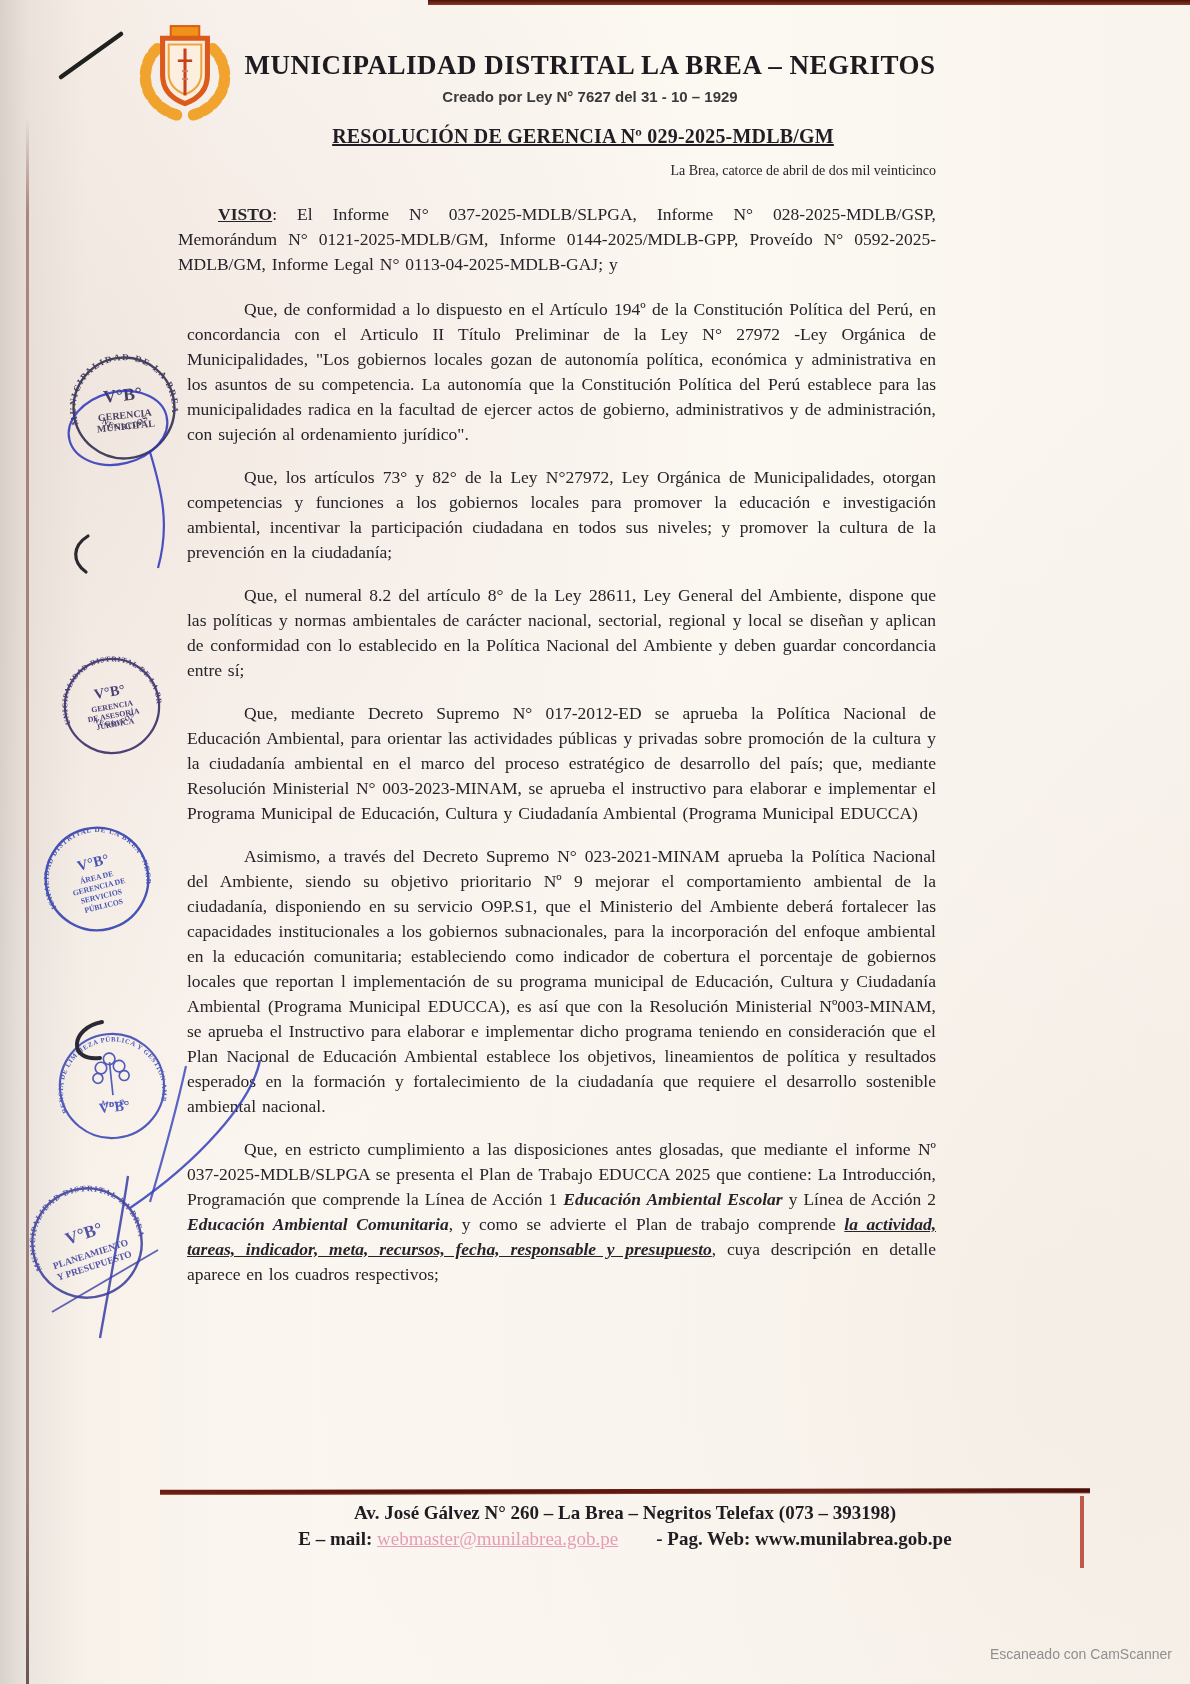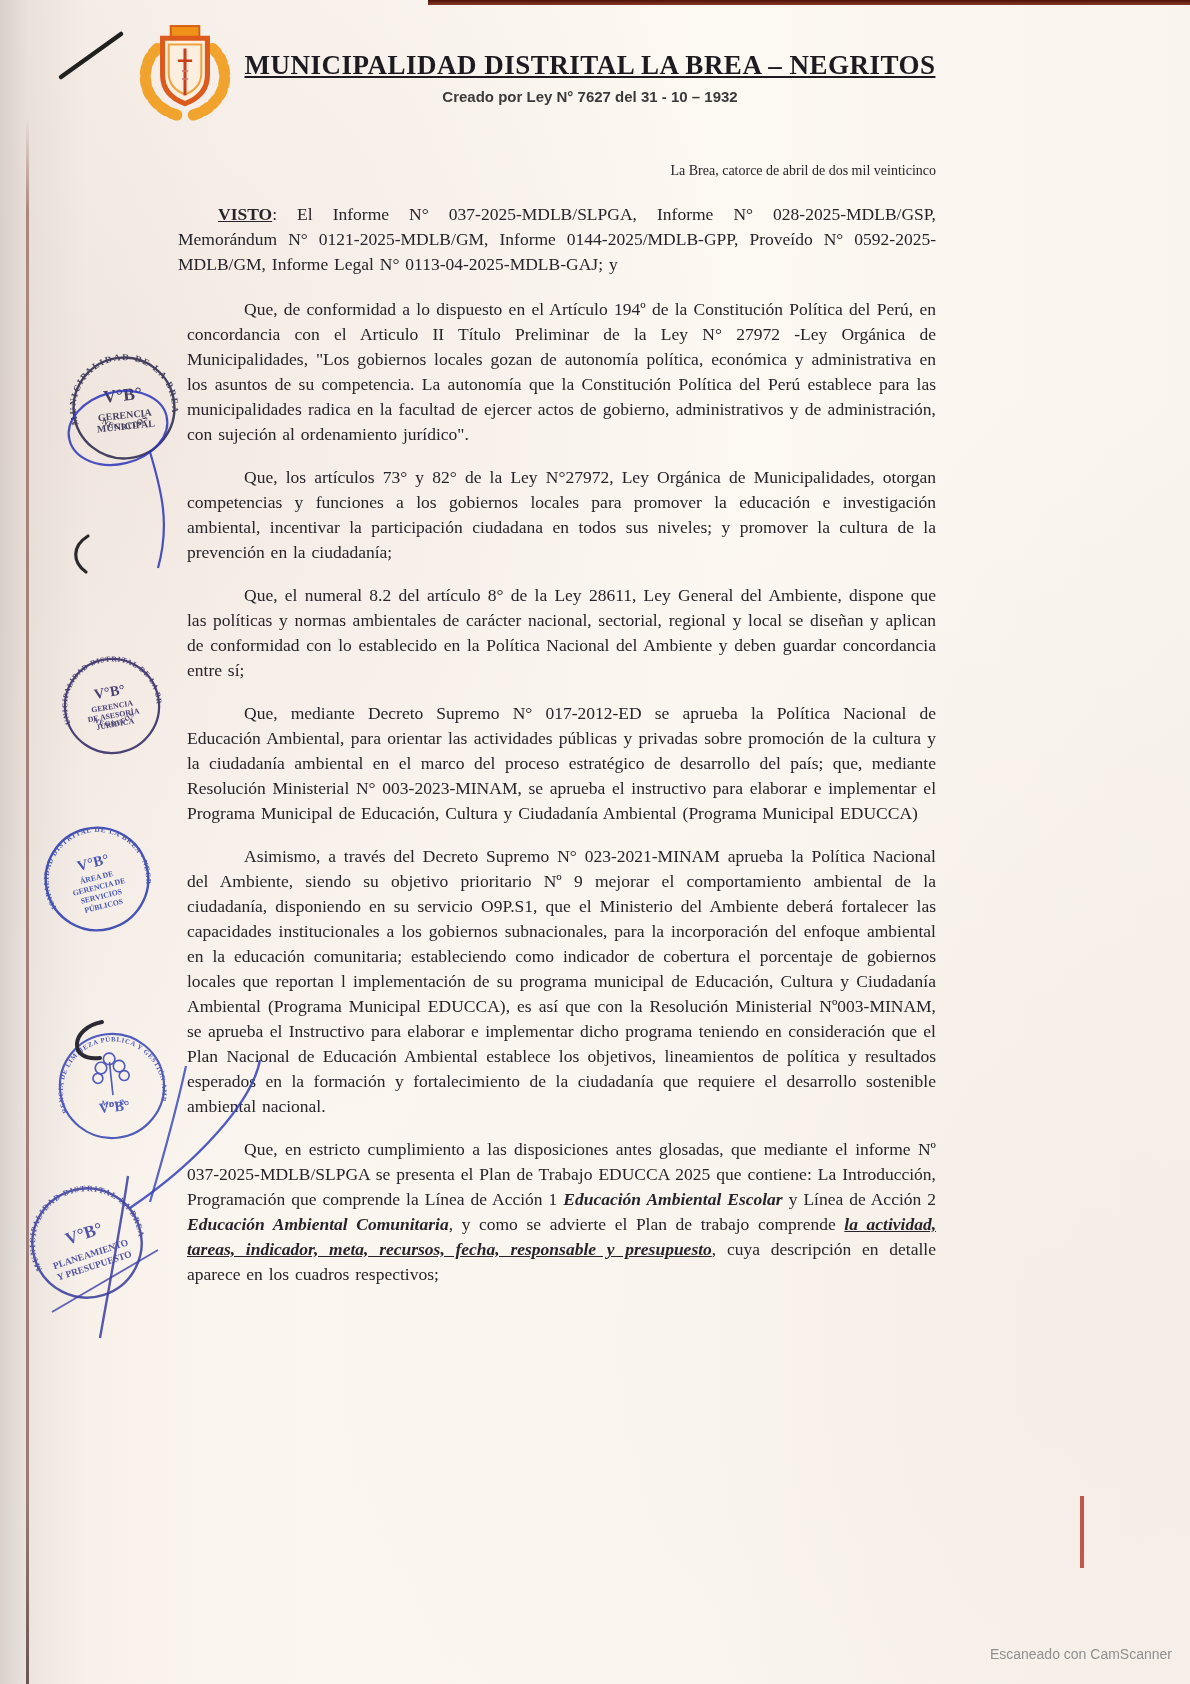--- a/index.html
+++ b/index.html
@@ -13,21 +13,21 @@
   }
   
   .edge-top{position:absolute;top:0;left:428px;width:762px;height:5px;
     background:linear-gradient(180deg,#4d100a,#8a3a24);}
   .edge-left{position:absolute;top:118px;left:26px;width:3px;height:1566px;
     background:linear-gradient(180deg,rgba(96,28,18,0) 0,rgba(96,28,18,.45) 6%,rgba(70,22,14,.5) 88%,rgba(40,10,6,.65) 100%);}
   .edge-right-red{position:absolute;top:1496px;left:1080px;width:4px;height:72px;background:#b03226;opacity:.8;}
   
   .logo{position:absolute;left:126px;top:22px;width:118px;height:106px;}
   .muni-title{position:absolute;top:50px;left:240px;width:700px;text-align:center;
-    font-size:27px;font-weight:bold;letter-spacing:.5px;color:#1d1b20;text-decoration:underline;}
+    font-size:27px;font-weight:bold;letter-spacing:.5px;color:#1d1b20;}
   .created{position:absolute;top:88px;left:240px;width:700px;text-align:center;
     font-family:"Liberation Sans",sans-serif;font-size:15px;font-weight:bold;color:#3a3a3a;}
   .res-title{position:absolute;top:125px;left:200px;width:766px;text-align:center;
     font-size:20px;font-weight:bold;text-decoration:underline;letter-spacing:.2px;color:#201e24;}
   .date-line{position:absolute;top:163px;left:178px;width:758px;text-align:right;font-size:14px;color:#26242a;}
   
   .body-text{position:absolute;top:202px;left:178px;width:758px;
     font-size:17.5px;line-height:25px;text-align:justify;word-spacing:1.5px;color:#26242a;}
   .visto-p{text-indent:40px;margin:0 0 20px 0;}
   .visto-label{font-weight:bold;text-decoration:underline;}
@@ -63,21 +63,22 @@
     <path d="M82,26 C96,38 98,62 86,76 C80,84 70,90 60,92" fill="none" stroke="#f09a18" stroke-width="11" stroke-linecap="round" stroke-dasharray="6 5" opacity=".9"></path>
     <rect x="41" y="4" width="28" height="14" fill="#ef9217" stroke="#d95f15" stroke-width="2"></rect>
     <path d="M33,16 h44 v36 q0,20 -22,28 q-22,-8 -22,-28 z" fill="#fcefe0" stroke="#dd5a1d" stroke-width="5"></path>
     <path d="M39,22 h32 v28 q0,15 -16,21 q-16,-6 -16,-21 z" fill="none" stroke="#f0a23c" stroke-width="2"></path>
     <line x1="55" y1="26" x2="55" y2="72" stroke="#c84019" stroke-width="3"></line>
     <line x1="48" y1="38" x2="62" y2="38" stroke="#c84019" stroke-width="2.5"></line>
     <path d="M52,48 h6 M52,56 h6" stroke="#d4756a" stroke-width="1.5"></path>
   </svg>
 
   <div class="muni-title">MUNICIPALIDAD DISTRITAL LA BREA – NEGRITOS</div>
-  <div class="created">Creado por Ley N° 7627 del 31 - 10 – 1932</div>
+  <div class="created">Creado por Ley N° 7627 del 31 - 10 – 1929</div>
+  <div class="res-title">RESOLUCIÓN DE GERENCIA Nº 029-2025-MDLB/GM</div>
   <div class="date-line">La Brea, catorce de abril de dos mil veinticinco</div>
 
   <div class="body-text">
     <p class="visto-p"><span class="visto-label">VISTO</span><span>: El Informe N° 037-2025-MDLB/SLPGA, Informe N° 028-2025-MDLB/GSP, Memorándum N° 0121-2025-MDLB/GM, Informe 0144-2025/MDLB-GPP, Proveído N° 0592-2025-MDLB/GM, Informe Legal N° 0113-04-2025-MDLB-GAJ; y</span></p>
 
 
     <p class="para">Que, de conformidad a lo dispuesto en el Artículo 194º de la Constitución Política del Perú, en concordancia con el Articulo II Título Preliminar de la Ley N° 27972 -Ley Orgánica de Municipalidades, "Los gobiernos locales gozan de autonomía política, económica y administrativa en los asuntos de su competencia. La autonomía que la Constitución Política del Perú establece para las municipalidades radica en la facultad de ejercer actos de gobierno, administrativos y de administración, con sujeción al ordenamiento jurídico".</p>
     <p class="para">Que, los artículos 73° y 82° de la Ley N°27972, Ley Orgánica de Municipalidades, otorgan competencias y funciones a los gobiernos locales para promover la educación e investigación ambiental, incentivar la participación ciudadana en todos sus niveles; y promover la cultura de la prevención en la ciudadanía;</p>
     <p class="para">Que, el numeral 8.2 del artículo 8° de la Ley 28611, Ley General del Ambiente, dispone que las políticas y normas ambientales de carácter nacional, sectorial, regional y local se diseñan y aplican de conformidad con lo establecido en la Política Nacional del Ambiente y deben guardar concordancia entre sí;</p>
     <p class="para">Que, mediante Decreto Supremo N° 017-2012-ED se aprueba la Política Nacional de Educación Ambiental, para orientar las actividades públicas y privadas sobre promoción de la cultura y la ciudadanía ambiental en el marco del proceso estratégico de desarrollo del país; que, mediante Resolución Ministerial N° 003-2023-MINAM, se aprueba el instructivo para elaborar e implementar el Programa Municipal de Educación, Cultura y Ciudadanía Ambiental (Programa Municipal EDUCCA)</p>
@@ -160,16 +161,22 @@
     <ellipse cx="118" cy="428" rx="50" ry="36" transform="rotate(-14 118 428)" stroke="#2b34b8" stroke-width="2.2" fill="none" opacity=".85"></ellipse>
     <path d="M150,452 C162,492 170,525 158,568" stroke="#2b34b8" stroke-width="2.2" fill="none" opacity=".85"></path>
     <path d="M88,536 C72,546 72,562 86,572" stroke="#29282c" stroke-width="3.2" fill="none" stroke-linecap="round"></path>
     <path d="M102,1022 C70,1028 68,1062 100,1058" stroke="#2b2a34" stroke-width="4" fill="none" stroke-linecap="round"></path>
     <path d="M260,1060 C252,1102 198,1162 130,1208" stroke="#3340b8" stroke-width="2.4" fill="none" opacity=".85"></path>
     <path d="M186,1066 C174,1120 160,1168 150,1202" stroke="#3340b8" stroke-width="2.2" fill="none" opacity=".8"></path>
     <path d="M128,1176 C120,1230 108,1292 100,1338" stroke="#3a3da5" stroke-width="2.4" fill="none" opacity=".85"></path>
     <path d="M52,1312 L158,1250" stroke="#3a3da5" stroke-width="1.8" fill="none" opacity=".8"></path>
   </svg>
 
+  <div class="footer">
+    <div class="footer-rule"></div>
+    <div class="addr">Av. José Gálvez N° 260 – La Brea – Negritos Telefax (073 – 393198)</div>
+    <div class="mailline"><span>E – mail:</span>
+      <span class="email-link">webmaster@munilabrea.gob.pe</span><span class="weblabel">- Pag. Web: www.munilabrea.gob.pe</span></div>
+  </div>
 
   <div class="camscanner">Escaneado con CamScanner</div>
 
 </div>
 
 </body></html>

